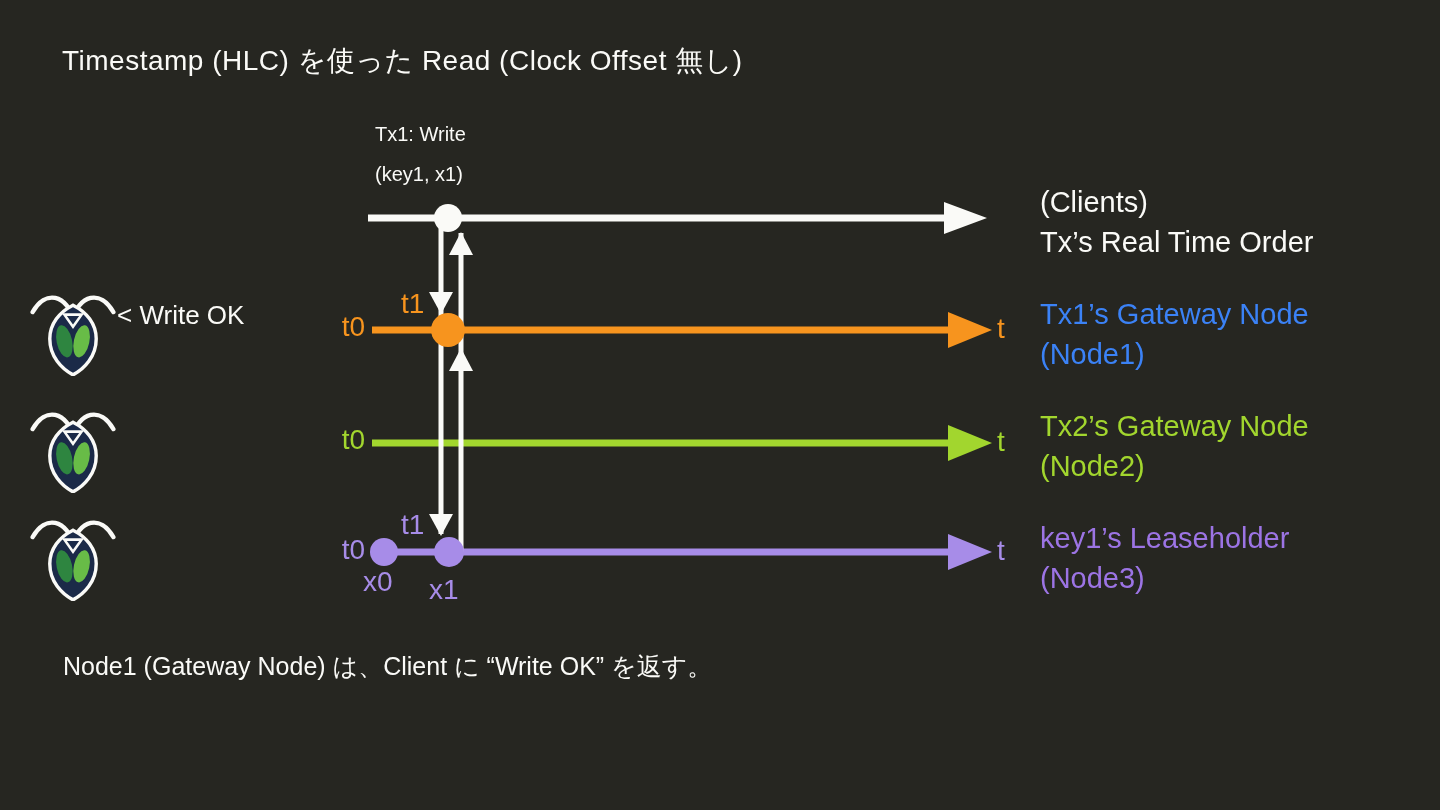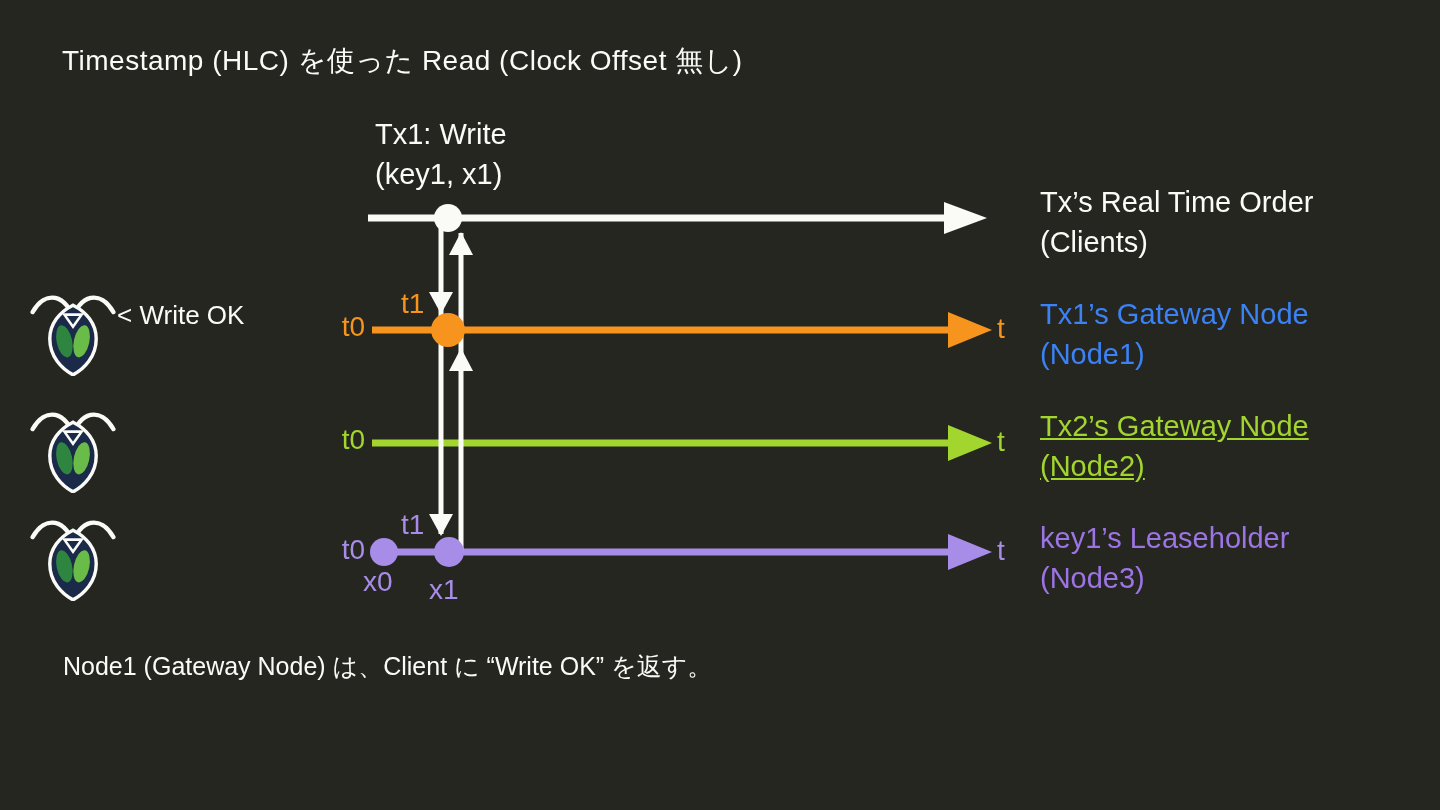--- a/index.html
+++ b/index.html
@@ -11,26 +11,26 @@
     font-family:"Liberation Sans","DejaVu Sans",sans-serif;
   }
   .abs{position:absolute;}
   .title{
     left:62px;top:42px;
     font-size:28px;color:#FAFAF7;letter-spacing:0.5px;
     white-space:nowrap;
   }
   .tx-annotation{
     left:375px;top:114px;
-    font-size:29px;line-height:40px;color:#FAFAF7;
+    font-size:20px;line-height:40px;color:#FAFAF7;
   }
   .legend{left:1040px;width:390px;font-size:29px;line-height:40px;}
   .legend.white{color:#FAFAF7;top:182px;}
   .legend.orange{color:#3b82f6;top:294px;}
-  .legend.green{color:#A2D62E;top:406px;text-decoration:underline;}
+  .legend.green{color:#A2D62E;top:406px;}
   .legend.purple{color:#9C74E4;top:518px;}
   .tick{font-size:28px;white-space:nowrap;}
   .tick.orange{color:#F7941E;}
   .tick.green{color:#A2D62E;}
   .tick.purple{color:#A78CE8;}
   .write-ok{
     left:117px;top:292px;
     font-size:26px;color:#FAFAF7;white-space:nowrap;margin-top:8px;
   }
   .footer{
@@ -99,22 +99,22 @@
   <div class="abs tick green" style="left:325px;top:424px;width:40px;text-align:right;">t0</div>
   <div class="abs tick green" style="left:997px;top:426px;">t</div>
 
   <div class="abs tick purple" style="left:325px;top:534px;width:40px;text-align:right;">t0</div>
   <div class="abs tick purple" style="left:401px;top:509px;">t1</div>
   <div class="abs tick purple" style="left:997px;top:535px;">t</div>
   <div class="abs tick purple" style="left:363px;top:566px;text-align:right;">x0</div>
   <div class="abs tick purple" style="left:429px;top:574px;">x1</div>
 
   <div class="abs legend white">
+    <div>(Clients)</div>
     <div>Tx’s Real Time Order</div>
-    <div>(Clients)</div>
   </div>
   <div class="abs legend orange">
     <div>Tx1’s Gateway Node</div>
     <div>(Node1)</div>
   </div>
   <div class="abs legend green">
     <div>Tx2’s Gateway Node</div>
     <div>(Node2)</div>
   </div>
   <div class="abs legend purple">

